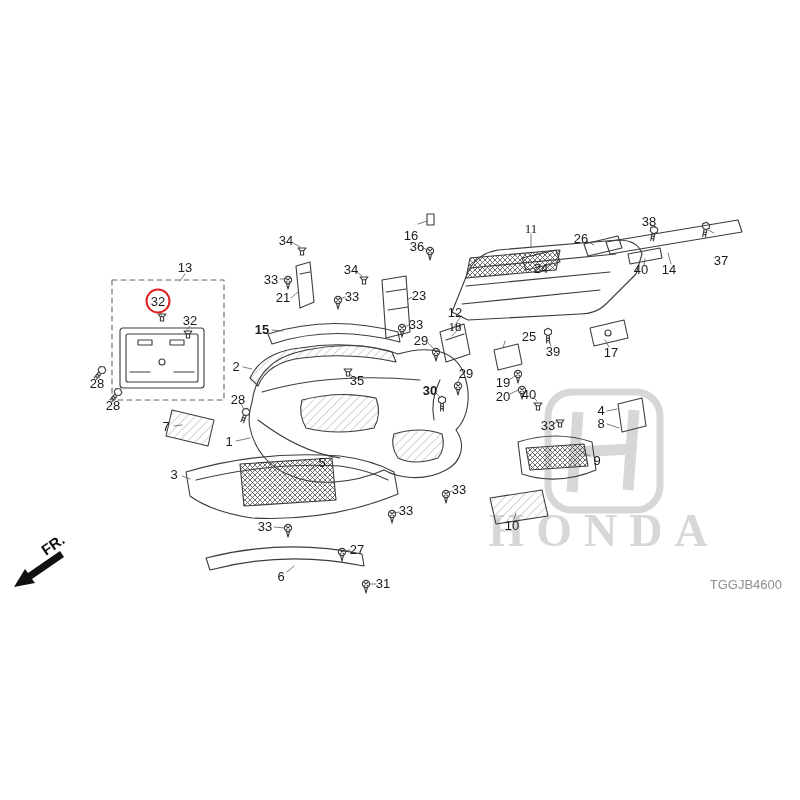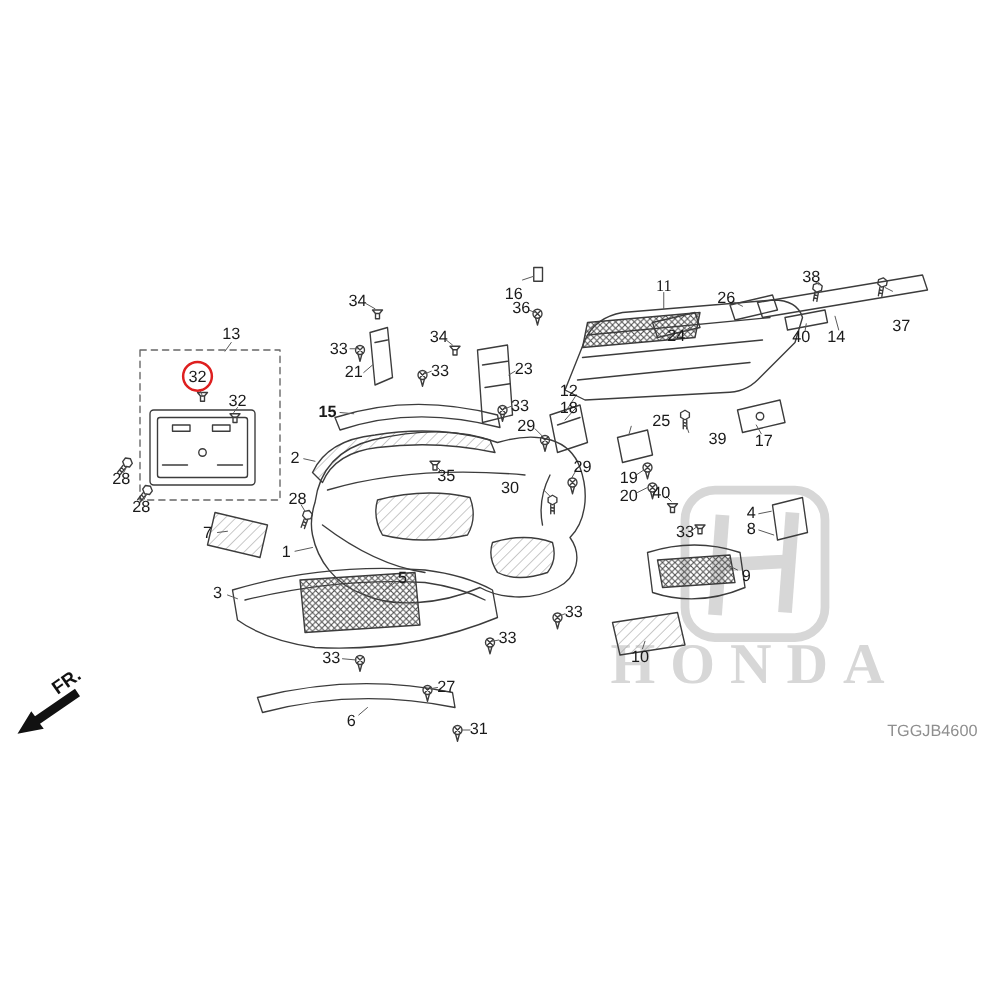--- a/index.html
+++ b/index.html
@@ -222,29 +222,29 @@
       <span class="callout" style="left: 271px; top: 279px;">33</span>
       <span class="callout" style="left: 283px; top: 297px;">21</span>
       <span class="callout" style="left: 352px; top: 296px;">33</span>
       <span class="callout" style="left: 419px; top: 295px; text-align: right;">23</span>
       <span class="callout" style="left: 185px; top: 267px;">13</span>
       <span class="callout circled" style="left: 158px; top: 301px;">32</span>
       <span class="callout" style="left: 190px; top: 320px;">32</span>
       <span class="callout" style="left: 262px; top: 329px; font-weight: bold;">15</span>
       <span class="callout" style="left: 416px; top: 324px;">33</span>
       <span class="callout" style="left: 455px; top: 312px;">12</span>
-      <span class="callout" style="left: 455px; top: 326px;">18</span>
+      <span class="callout" style="left: 455px; top: 326px; font-family: Liberation Serif, serif;">18</span>
       <span class="callout" style="left: 421px; top: 340px;">29</span>
       <span class="callout" style="left: 505px; top: 336px; margin-left: 24px;">25</span>
-      <span class="callout" style="left: 574px; top: 351px;">39</span>
+      <span class="callout" style="left: 553px; top: 351px;">39</span>
       <span class="callout" style="left: 611px; top: 352px;">17</span>
       <span class="callout" style="left: 236px; top: 366px;">2</span>
       <span class="callout" style="left: 357px; top: 380px;">35</span>
       <span class="callout" style="left: 466px; top: 373px;">29</span>
-      <span class="callout" style="left: 408px; top: 390px;">30</span>
+      <span class="callout" style="left: 430px; top: 390px; font-weight: bold;">30</span>
       <span class="callout" style="left: 503px; top: 382px;">19</span>
       <span class="callout" style="left: 503px; top: 396px;">20</span>
       <span class="callout" style="left: 529px; top: 394px;">40</span>
       <span class="callout" style="left: 97px; top: 383px;">28</span>
       <span class="callout" style="left: 113px; top: 405px;">28</span>
       <span class="callout" style="left: 238px; top: 399px;">28</span>
       <span class="callout" style="left: 166px; top: 426px;">7</span>
       <span class="callout" style="left: 229px; top: 441px;">1</span>
       <span class="callout" style="left: 601px; top: 410px;">4</span>
       <span class="callout" style="left: 601px; top: 423px;">8</span>

